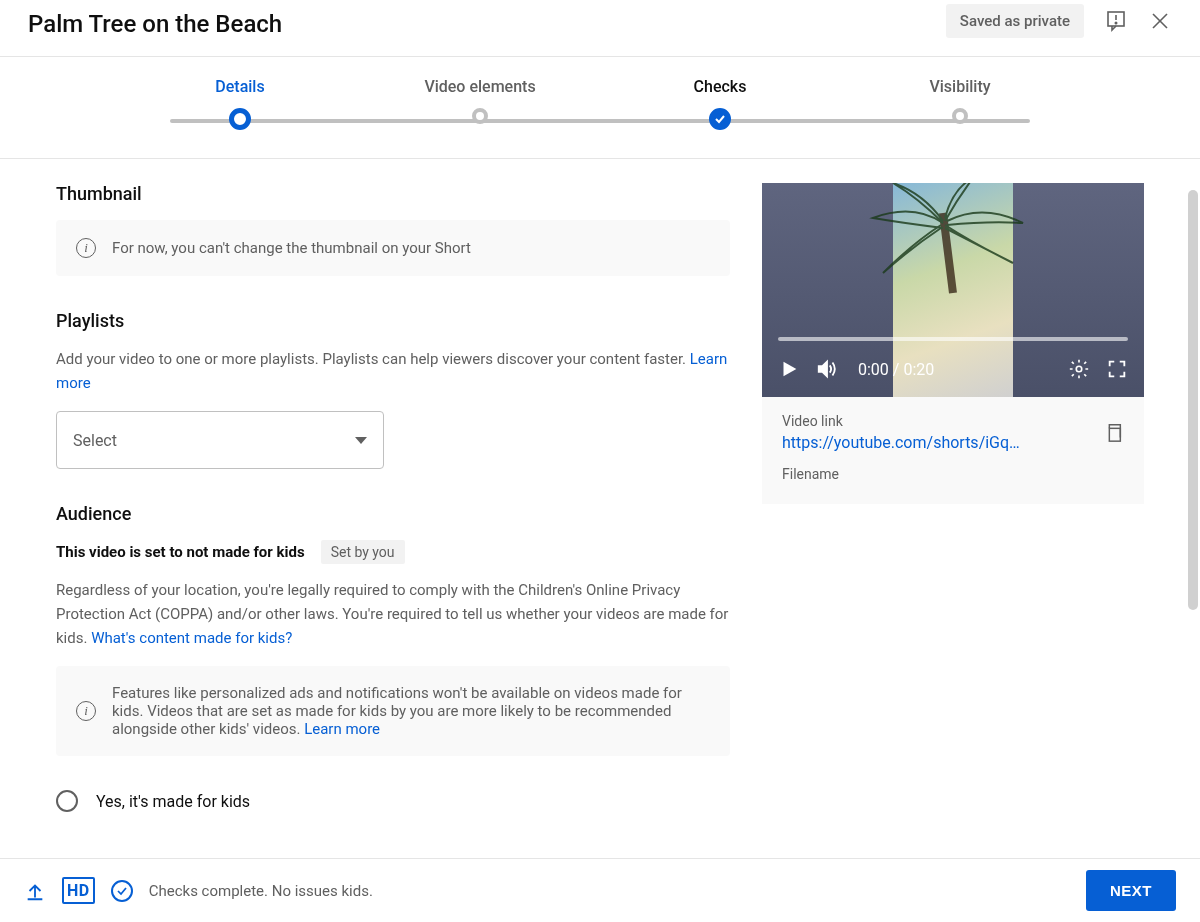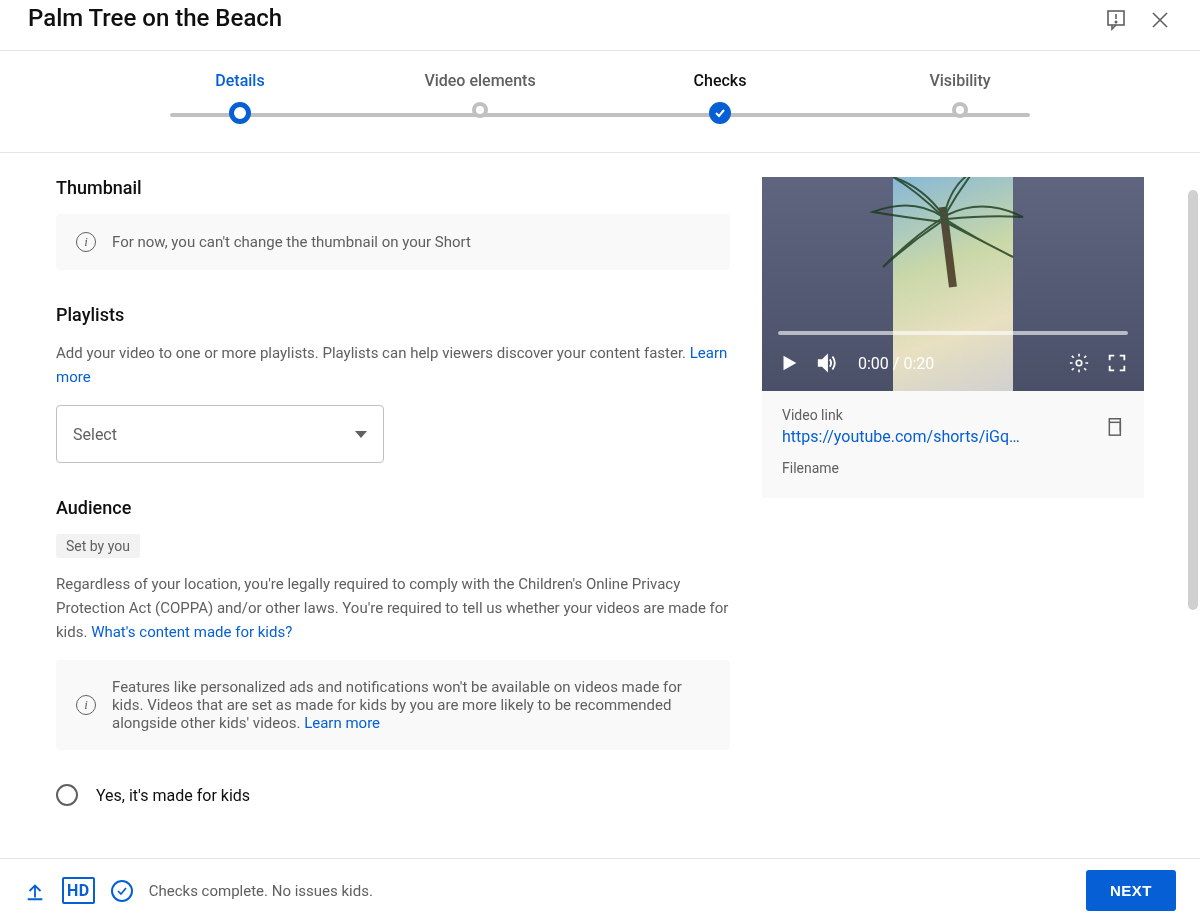--- a/index.html
+++ b/index.html
@@ -264,20 +264,21 @@
     background: #d0d0d0;
     border-radius: 5px;
   }
 </style>
 </head>
 <body>
 
 <div class="header">
   <h1>Palm Tree on the Beach</h1>
   <div class="header-right">
+    <span class="saved-badge">Saved as private</span>
     <span class="icon-btn">
       <svg width="24" height="24" viewBox="0 0 24 24" fill="none" stroke="currentColor" stroke-width="1.6">
         <rect x="4" y="3" width="16" height="14"></rect>
           <path d="M8 17v4l4-4"></path>
           <line x1="12" y1="6" x2="12" y2="11"></line>
           <circle cx="12" cy="14" r="0.7" fill="currentColor"></circle>
       </svg>
     </span>
     <span class="icon-btn">
       <svg width="24" height="24" viewBox="0 0 24 24" fill="none" stroke="currentColor" stroke-width="1.6">
@@ -325,20 +326,21 @@
     <p class="desc-text">
       <span>Add your video to one or more playlists. Playlists can help viewers discover your content faster. </span><span class="link">Learn more</span>
     </p>
     <div class="select-box">
       <span>Select</span>
       <span class="caret-down"></span>
     </div>
 
     <div class="section-title">Audience</div>
     <div class="audience-status">
+      <span class="bold">This video is set to not made for kids</span>
       <span class="set-by-you">Set by you</span>
     </div>
     <p class="desc-text">
       <span>Regardless of your location, you're legally required to comply with the Children's Online Privacy Protection Act (COPPA) and/or other laws. You're required to tell us whether your videos are made for kids. </span><span class="link">What's content made for kids?</span>
     </p>
     <div class="info-box">
       <span class="info-icon">i</span>
       <span class="text">
         <span>Features like personalized ads and notifications won't be available on videos made for kids. Videos that are set as made for kids by you are more likely to be recommended alongside other kids' videos. </span><span class="link">Learn more</span>
       </span>

